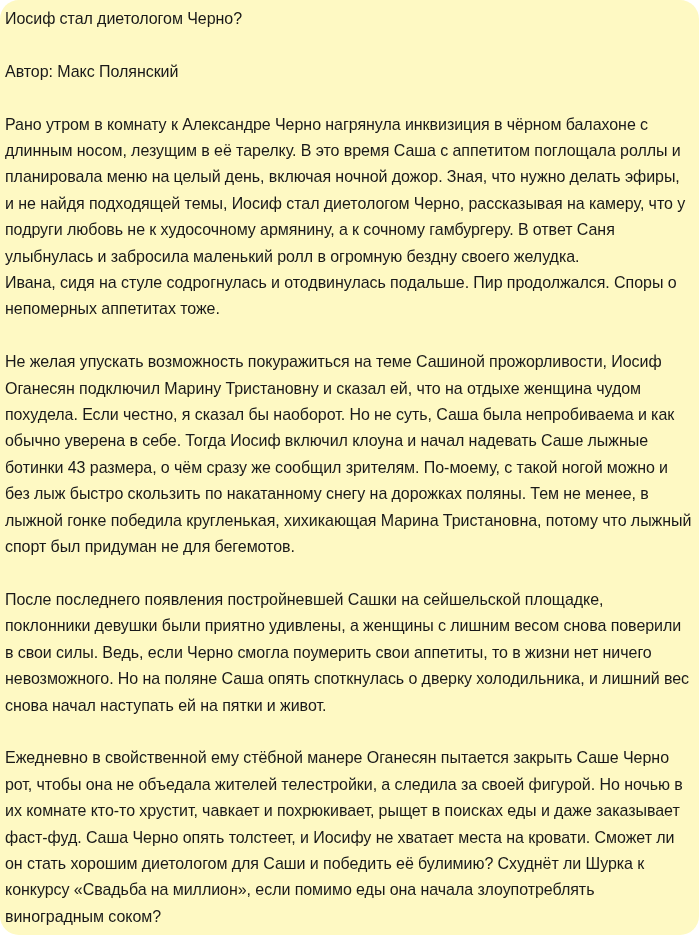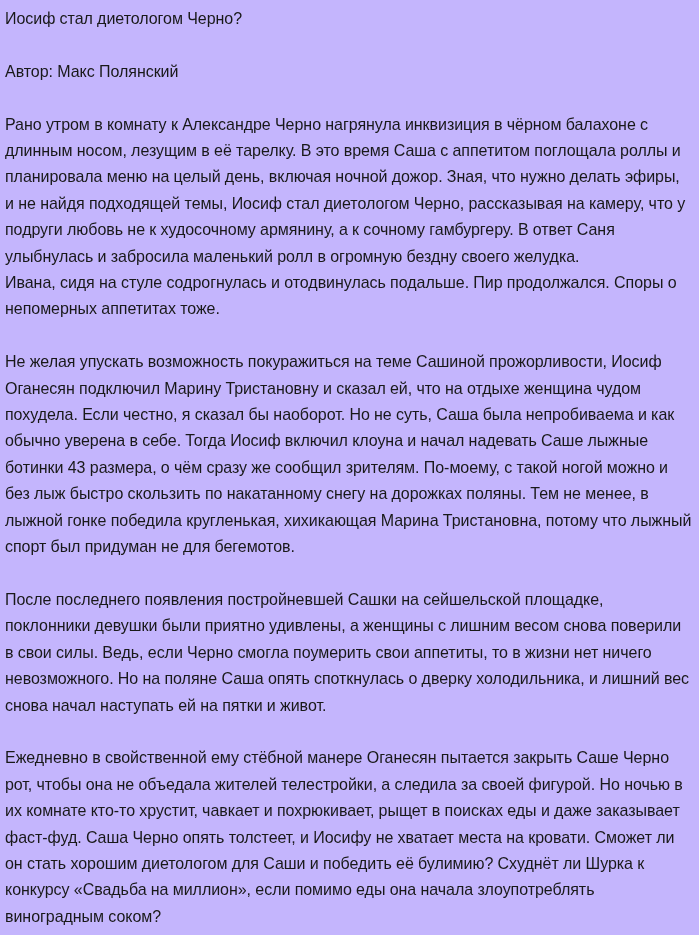--- a/index.html
+++ b/index.html
@@ -51,21 +51,21 @@
   .para {
     margin-bottom: 26.4px;
   }
   .para:last-child {
     margin-bottom: 0;
   }
 </style>
 </head>
 <body style="color: rgb(25, 25, 25);">
 
-<div class="page" style="background: #c4b5fd;">
+<div class="page" style="background: #fef9c3; border-radius: 19px;">
   <article class="article">
 
     <h1 class="title">Иосиф стал диетологом Черно?</h1>
 
     <p class="byline">Автор: Макс Полянский</p>
 
     <p class="para">Рано утром в комнату к Александре Черно нагрянула инквизиция в чёрном балахоне с длинным носом, лезущим в её тарелку. В это время Саша с аппетитом поглощала роллы и планировала меню на целый день, включая ночной дожор. Зная, что нужно делать эфиры, и не найдя подходящей темы, Иосиф стал диетологом Черно, рассказывая на камеру, что у подруги любовь не к худосочному армянину, а к сочному гамбургеру. В ответ Саня улыбнулась и забросила маленький ролл в огромную бездну своего желудка.<br>Ивана, сидя на стуле содрогнулась и отодвинулась подальше. Пир продолжался. Споры о непомерных аппетитах тоже.</p>
 
     <p class="para">Не желая упускать возможность покуражиться на теме Сашиной прожорливости, Иосиф Оганесян подключил Марину Тристановну и сказал ей, что на отдыхе женщина чудом похудела. Если честно, я сказал бы наоборот. Но не суть, Саша была непробиваема и как обычно уверена в себе. Тогда Иосиф включил клоуна и начал надевать Саше лыжные ботинки 43 размера, о чём сразу же сообщил зрителям. По-моему, с такой ногой можно и без лыж быстро скользить по накатанному снегу на дорожках поляны. Тем не менее, в лыжной гонке победила кругленькая, хихикающая Марина Тристановна, потому что лыжный спорт был придуман не для бегемотов.</p>
 

